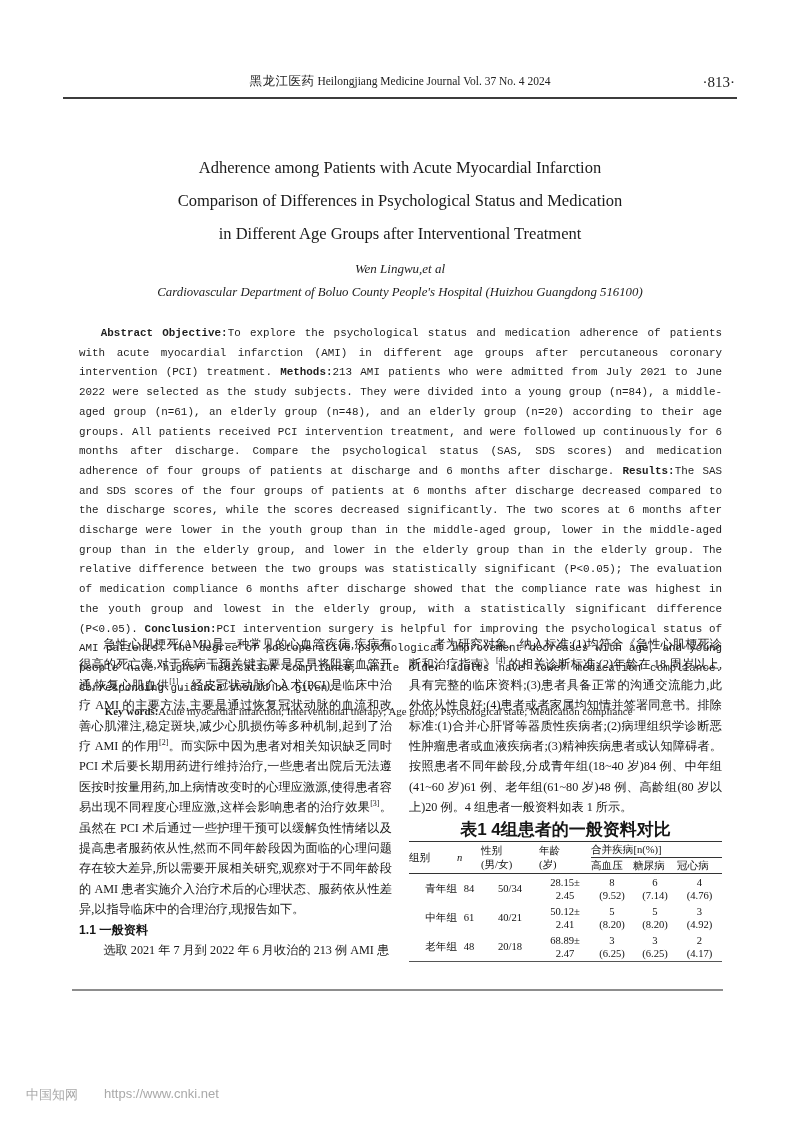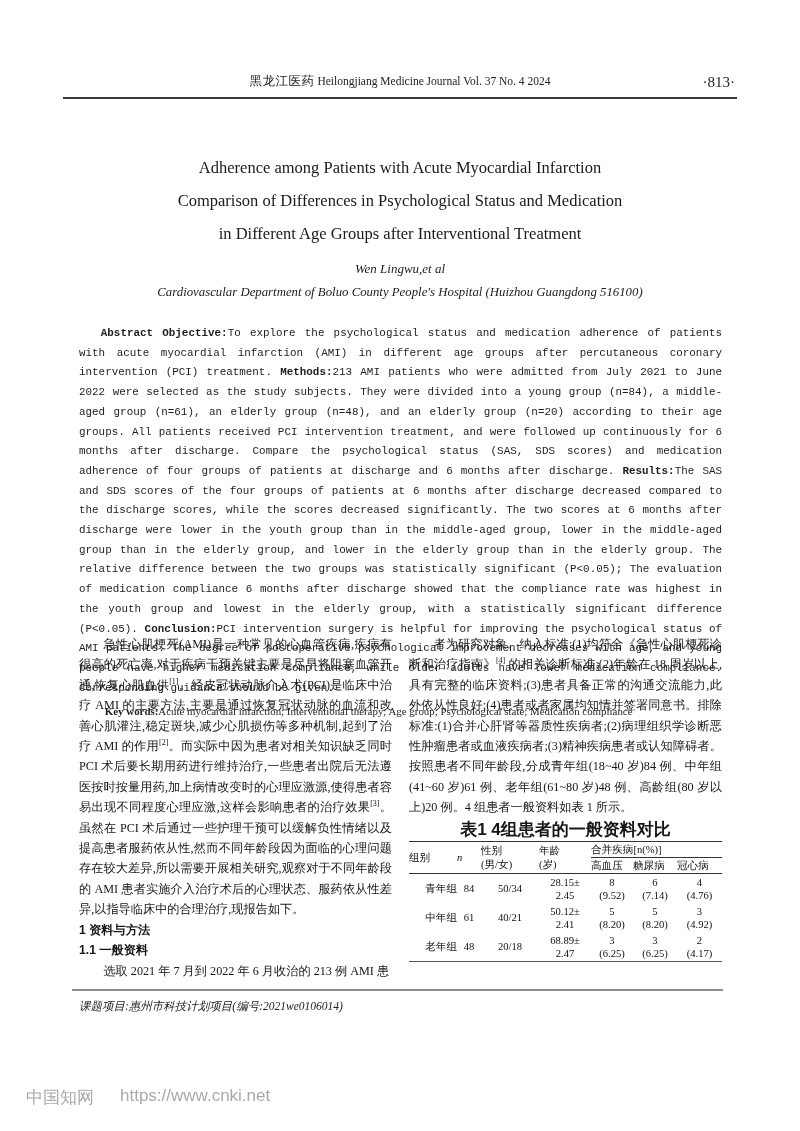--- a/index.html
+++ b/index.html
@@ -56,21 +56,21 @@
   col.w-htn{width:42px} col.w-dm{width:44px} col.w-chd{width:45px}
 
   
   .footnote-rule { position:absolute; top:989px; left:72px; width:651px; height:1.5px; background:#8d8d8d; }
   .footnote { position:absolute; top:999px; left:79px; width:480px;
     font-style:italic; font-size:11.5px; color:#222; }
 
   
   .watermark { position:absolute; top:1086px; left:26px;
     font-family:"Liberation Sans","DejaVu Sans",sans-serif;
-    font-size:17px; color:#a9a9a9; display:flex; gap:26px; }
+    font-size:13px; color:#a9a9a9; display:flex; gap:26px; }
 </style>
 </head>
 <body>
 
 <div class="page">
 
   <div class="running-head">
     <span class="journal-title"><span class="cn">黑龙江医药</span> <span>Heilongjiang Medicine Journal Vol. 37 No. 4  2024</span></span>
     <span class="page-number">·813·</span>
   </div>
@@ -86,21 +86,20 @@
   <div class="affiliation">Cardiovascular Department of Boluo County People's Hospital (Huizhou Guangdong 516100)</div>
 
   <div class="abstract">
     <p><b>Abstract Objective:</b>To explore the psychological status and medication adherence of patients with acute myocardial infarction (AMI) in different age groups after percutaneous coronary intervention (PCI) treatment. <b>Methods:</b>213 AMI patients who were admitted from July 2021 to June 2022 were selected as the study subjects. They were divided into a young group (n=84), a middle-aged group (n=61), an elderly group (n=48), and an elderly group (n=20) according to their age groups. All patients received PCI intervention treatment, and were followed up continuously for 6 months after discharge. Compare the psychological status (SAS, SDS scores) and medication adherence of four groups of patients at discharge and 6 months after discharge. <b>Results:</b>The SAS and SDS scores of the four groups of patients at 6 months after discharge decreased compared to the discharge scores, while the scores decreased significantly. The two scores at 6 months after discharge were lower in the youth group than in the middle-aged group, lower in the middle-aged group than in the elderly group, and lower in the elderly group than in the elderly group. The relative difference between the two groups was statistically significant (P&lt;0.05); The evaluation of medication compliance 6 months after discharge showed that the compliance rate was highest in the youth group and lowest in the elderly group, with a statistically significant difference (P&lt;0.05). <b>Conclusion:</b>PCI intervention surgery is helpful for improving the psychological status of AMI patients. The degree of postoperative psychological improvement decreases with age, and young people have higher medication compliance, while older adults have lower medication compliance. Corresponding guidance should be given.</p>
     <div class="keywords"><b>Key words:</b><span>Acute myocardial infarction; Interventional therapy; Age group; Psychological state; Medication compliance</span></div>
   </div>
 
   <div class="columns">
     <div class="col">
       <p>急性心肌梗死(AMI)是一种常见的心血管疾病,疾病有很高的死亡率,对于疾病干预关键主要是尽早将阻塞血管开通,恢复心肌血供<sup>[1]</sup>。经皮冠状动脉介入术(PCI)是临床中治疗 AMI 的主要方法,主要是通过恢复冠状动脉的血流和改善心肌灌注,稳定斑块,减少心肌损伤等多种机制,起到了治疗 AMI 的作用<sup>[2]</sup>。而实际中因为患者对相关知识缺乏同时 PCI 术后要长期用药进行维持治疗,一些患者出院后无法遵医按时按量用药,加上病情改变时的心理应激源,使得患者容易出现不同程度心理应激,这样会影响患者的治疗效果<sup>[3]</sup>。虽然在 PCI 术后通过一些护理干预可以缓解负性情绪以及提高患者服药依从性,然而不同年龄段因为面临的心理问题存在较大差异,所以需要开展相关研究,观察对于不同年龄段的 AMI 患者实施介入治疗术后的心理状态、服药依从性差异,以指导临床中的合理治疗,现报告如下。</p>
-      <div class="sec-heading">1  资料与方法</div>
       <div class="sec-heading">1.1  一般资料</div>
       <p>选取 2021 年 7 月到 2022 年 6 月收治的 213 例 AMI 患</p>
     </div>
 
     <div class="col">
       <p>者为研究对象。纳入标准:(1)均符合《急性心肌梗死诊断和治疗指南》<sup>[4]</sup> 的相关诊断标准;(2)年龄在 18 周岁以上,具有完整的临床资料;(3)患者具备正常的沟通交流能力,此外依从性良好;(4)患者或者家属均知情并签署同意书。排除标准:(1)合并心肝肾等器质性疾病者;(2)病理组织学诊断恶性肿瘤患者或血液疾病者;(3)精神疾病患者或认知障碍者。按照患者不同年龄段,分成青年组(18~40 岁)84 例、中年组(41~60 岁)61 例、老年组(61~80 岁)48 例、高龄组(80 岁以上)20 例。4 组患者一般资料如表 1 所示。</p>
       <div class="table-caption">表1  4组患者的一般资料对比</div>
       <table class="t1">
         <colgroup>
           <col class="w-group">
@@ -166,20 +165,19 @@
 (6.25)</td>
               <td>2
 (4.17)</td>
             </tr>
           </tbody>
       </table>
     </div>
   </div>
 
   <div class="footnote-rule"></div>
-  <div class="footnote">课题项目:惠州市科技计划项目(编号:2021we0106014)</div>
 
   <div class="watermark">
     <span>中国知网</span>
     <span>https://www.cnki.net</span>
   </div>
 
 </div>
 
 </body></html>

